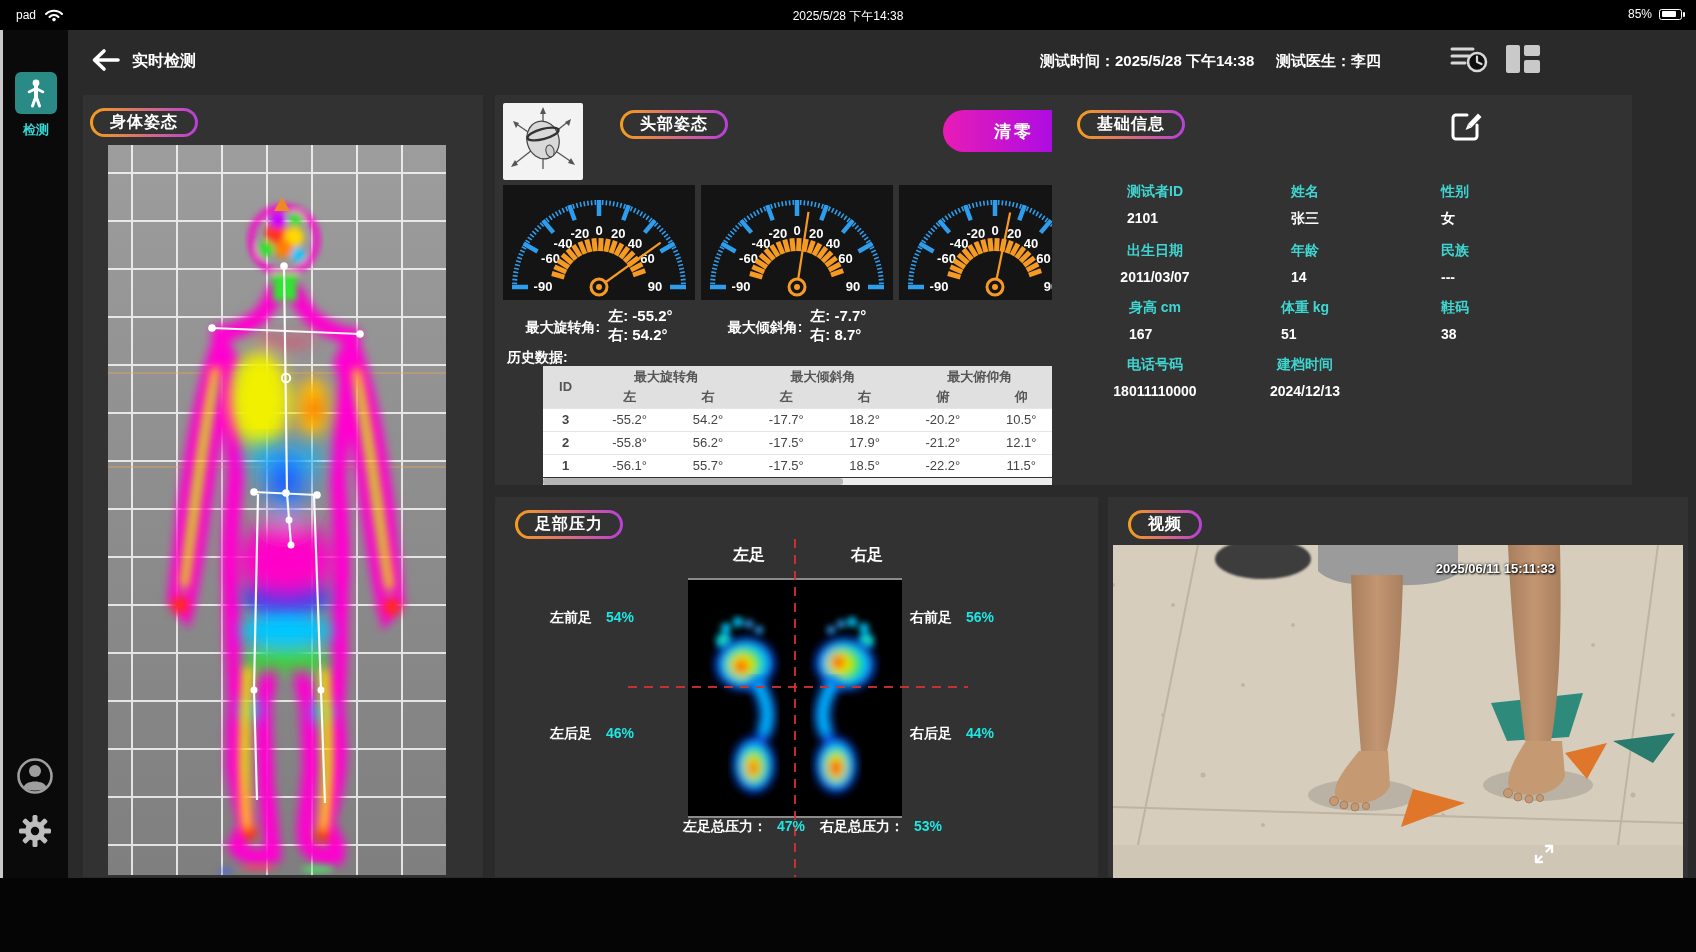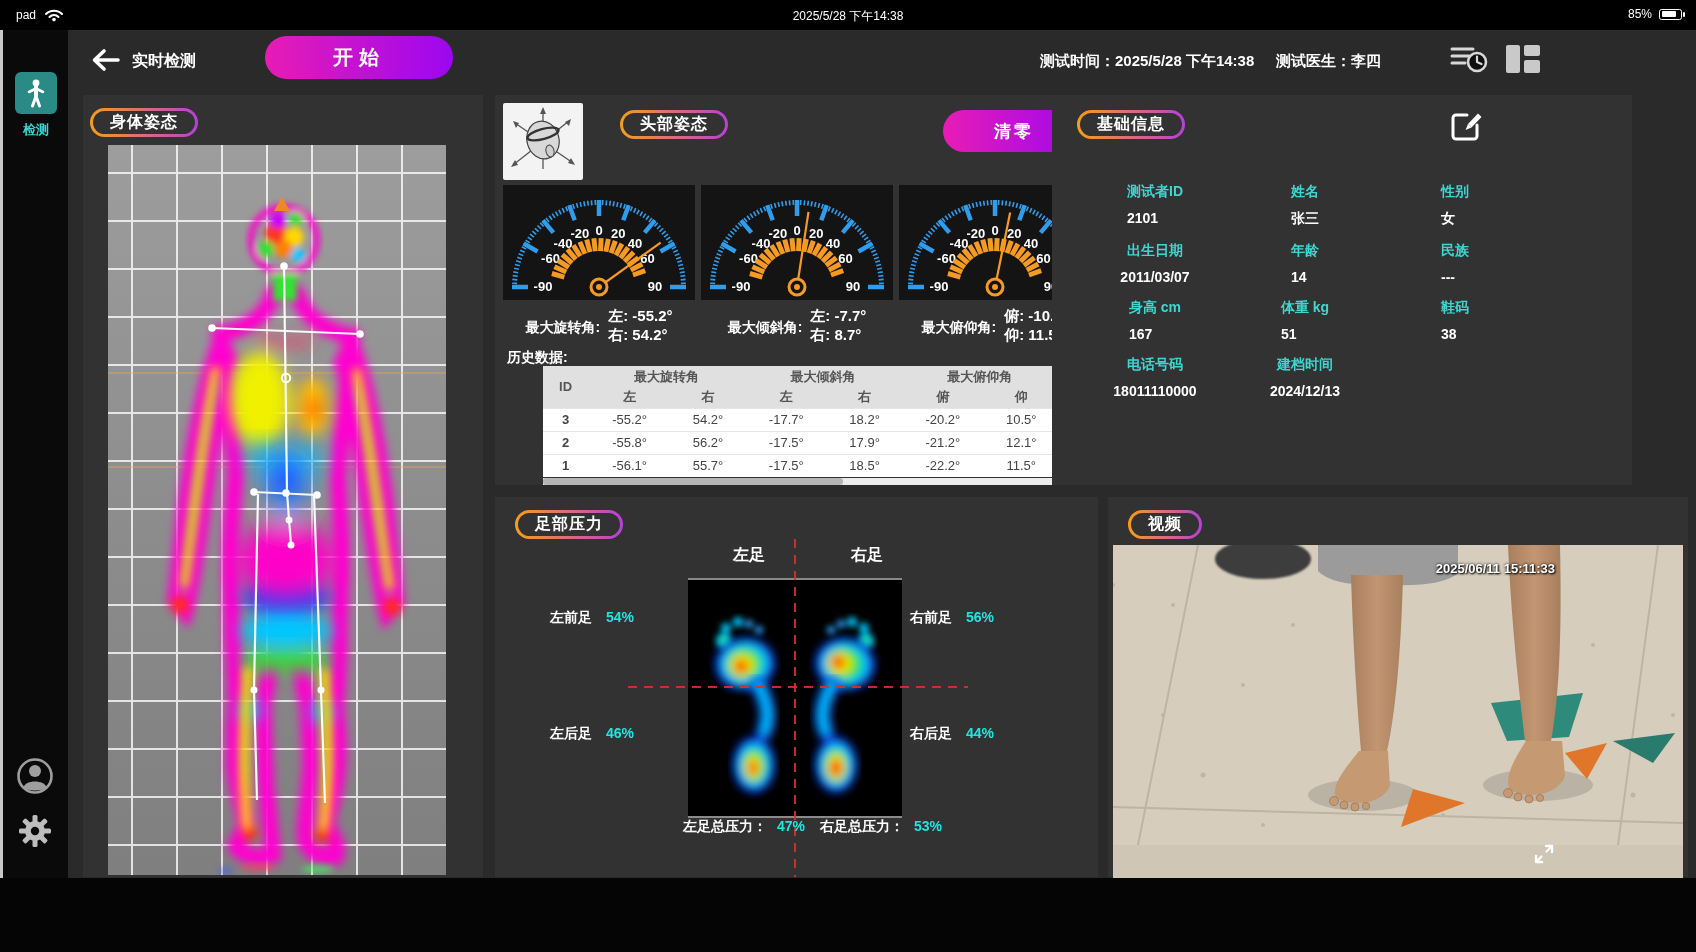--- a/index.html
+++ b/index.html
@@ -162,21 +162,20 @@
   </div>
 
   <div id="main">
 
     <div class="hdr-back">
       <svg width="30" height="24" viewBox="0 0 30 24">
         <path d="M28,12 H5 M14,3 L4.5,12 L14,21" stroke="#fff" stroke-width="3.6" fill="none" stroke-linecap="round" stroke-linejoin="round"></path>
       </svg>
     </div>
     <div class="hdr-title">实时检测</div>
-    <button class="btn-start">开始</button>
     <div class="hdr-right" id="test-time">
       <span>测试时间：</span><span>2025/5/28 下午14:38</span>
     </div>
     <div class="hdr-right" id="doctor">
       <span>测试医生：</span><span>李四</span>
     </div>
     <div class="hdr-icon" id="icon-history">
       <svg width="38" height="30" viewBox="0 0 38 30">
         <path d="M2,5 H23 M2,12 H19 M2,19 H15" stroke="#d8d8d8" stroke-width="3" stroke-linecap="round"></path>
         <circle cx="27" cy="18" r="9" fill="#0e0e0e" stroke="#d8d8d8" stroke-width="2.6"></circle>
@@ -700,27 +699,20 @@
           <span><span>右:</span> <span>54.2°</span></span>
         </span>
       </div>
       <div class="gauge-stats" style="left:206px">
         <span class="gauge-caption">最大倾斜角:</span>
         <span class="gauge-vals">
           <span><span>左:</span> <span>-7.7°</span></span>
           <span><span>右:</span> <span>8.7°</span></span>
         </span>
       </div>
-      <div class="gauge-stats" style="left:404px">
-        <span class="gauge-caption">最大俯仰角:</span>
-        <span class="gauge-vals">
-          <span><span>俯:</span> <span>-10.5°</span></span>
-          <span><span>仰:</span> <span>11.5°</span></span>
-        </span>
-      </div>
 
       <div class="hist-label">历史数据:</div>
       <table id="hist-table">
         <tbody>
             <tr>
           <th rowspan="2">ID</th>
           <th colspan="2">最大旋转角</th>
           <th colspan="2">最大倾斜角</th>
           <th colspan="2">最大俯仰角</th>
         </tr>

